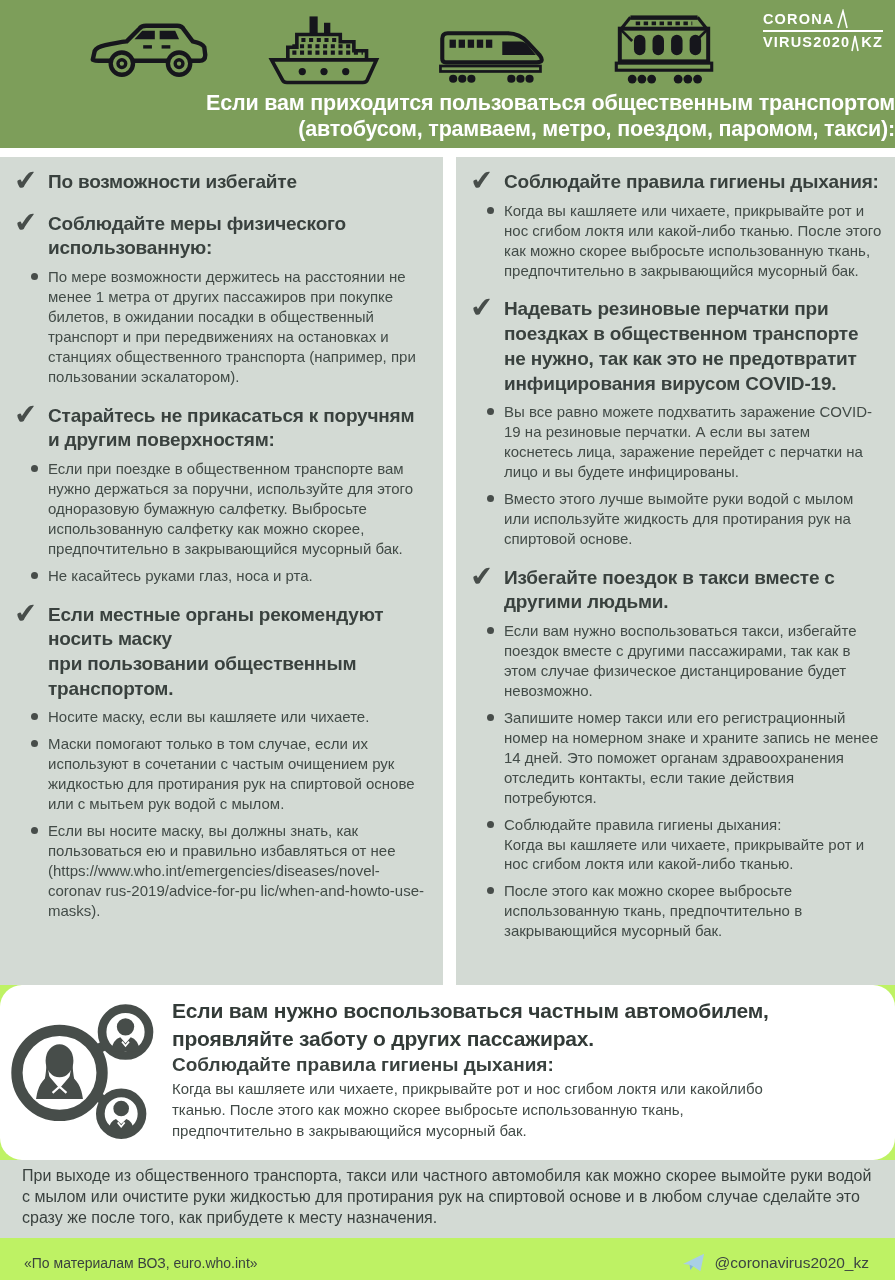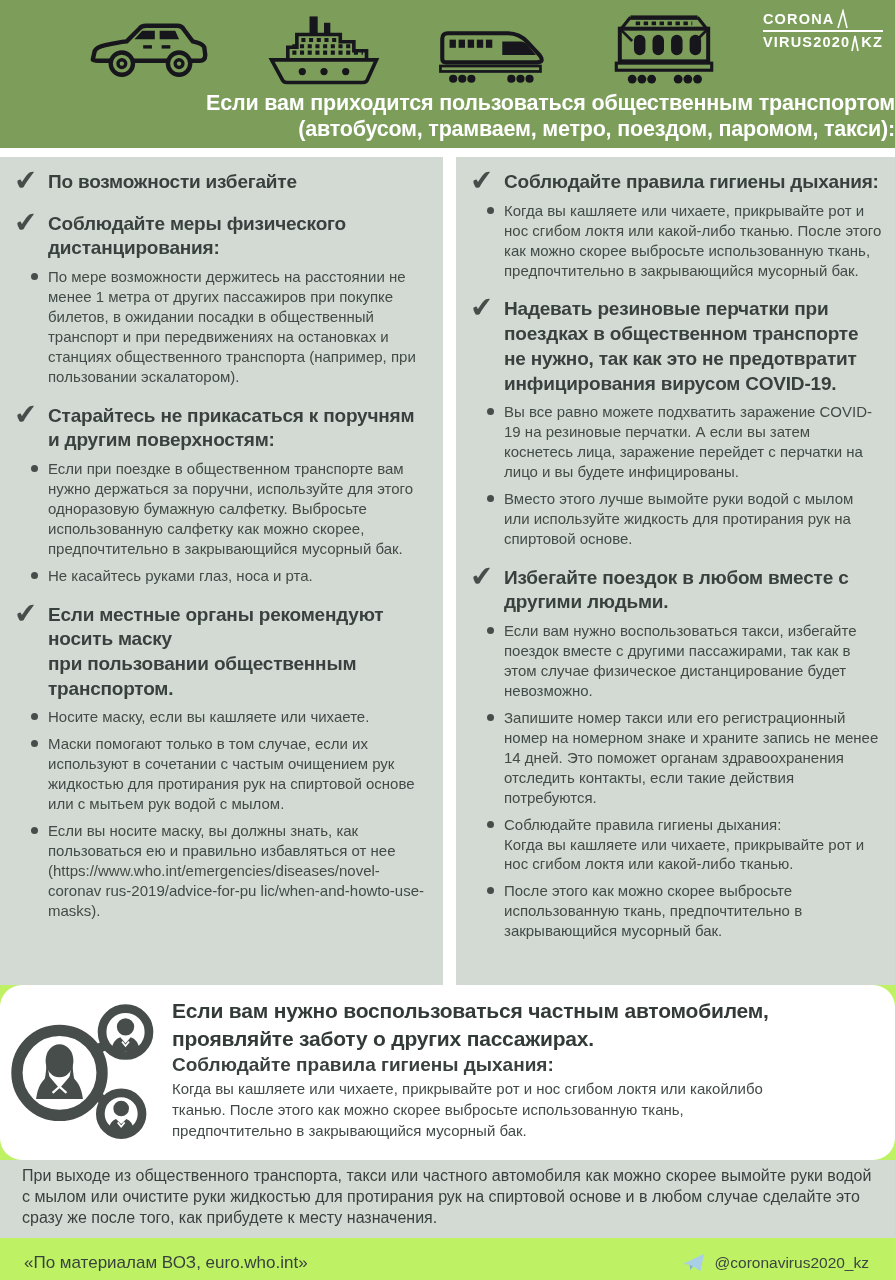--- a/index.html
+++ b/index.html
@@ -34,21 +34,21 @@
   .pc-text{margin-left:10px;}
   .pc-head{font-size:21px;font-weight:700;line-height:1.32;white-space:pre-line;color:#31398a;color:#333b38;margin:0 0 2px 0;letter-spacing:-0.2px;}
   .pc-sub{font-size:19px;font-weight:700;color:#39413e;margin:1px 0 3px 0;}
   .pc-body{font-size:15px;line-height:1.38;color:#424b47;max-width:625px;}
 
   
   .exit-note{background:#d3dad4;padding:5px 22px 10px 22px;font-size:16px;line-height:1.32;color:#39413e;box-sizing:border-box;}
 
   
   .footer{display:flex;justify-content:space-between;align-items:center;padding:14px 26px 0 24px;color:#39413e;}
-  .src{font-size:17px;}
+  .src{font-size:14px;}
   .tg{display:flex;align-items:center;gap:9px;font-size:15.5px;color:#3c4441;}
 </style>
 </head>
 <body>
 
 <div class="page">
 
   <header class="hero">
     <div class="hero-icons">
 
@@ -140,21 +140,21 @@
 
   <main class="cols">
     <section class="col">
 
       <div class="sec">
         <h3 class="sec-head tight"><span class="check">✔</span><span>По возможности избегайте</span></h3>
       </div>
 
       <div class="sec">
         <h3 class="sec-head"><span class="check">✔</span><span>Соблюдайте меры физического
-дистанцирования:</span></h3>
+использованную:</span></h3>
         <ul>
           <li>По мере возможности держитесь на расстоянии не менее 1 метра от других пассажиров при покупке билетов, в ожидании посадки в общественный транспорт и при передвижениях на остановках и станциях общественного транспорта (например, при пользовании эскалатором).</li>
         </ul>
       </div>
 
       <div class="sec">
         <h3 class="sec-head"><span class="check">✔</span><span>Старайтесь не прикасаться к поручням
 и другим поверхностям:</span></h3>
         <ul>
           <li>Если при поездке в общественном транспорте вам нужно держаться за поручни, используйте для этого одноразовую бумажную салфетку. Выбросьте использованную салфетку как можно скорее, предпочтительно в закрывающийся мусорный бак.</li>
@@ -190,21 +190,21 @@
 поездках в общественном транспорте
 не нужно, так как это не предотвратит
 инфицирования вирусом COVID-19.</span></h3>
         <ul>
           <li>Вы все равно можете подхватить заражение COVID-19 на резиновые перчатки. А если вы затем коснетесь лица, заражение перейдет с перчатки на лицо и вы будете инфицированы.</li>
           <li>Вместо этого лучше вымойте руки водой с мылом или используйте жидкость для протирания рук на спиртовой основе.</li>
         </ul>
       </div>
 
       <div class="sec">
-        <h3 class="sec-head"><span class="check">✔</span><span>Избегайте поездок в любом вместе с
+        <h3 class="sec-head"><span class="check">✔</span><span>Избегайте поездок в такси вместе с
 другими людьми.</span></h3>
         <ul>
           <li>Если вам нужно воспользоваться такси, избегайте поездок вместе с другими пассажирами, так как в этом случае физическое дистанцирование будет невозможно.</li>
           <li>Запишите номер такси или его регистрационный номер на номерном знаке и храните запись не менее 14 дней. Это поможет органам здравоохранения отследить контакты, если такие действия потребуются.</li>
           <li>Соблюдайте правила гигиены дыхания:
 Когда вы кашляете или чихаете, прикрывайте рот и нос сгибом локтя или какой-либо тканью.</li>
           <li>После этого как можно скорее выбросьте использованную ткань, предпочтительно в закрывающийся мусорный бак.</li>
         </ul>
       </div>
 

